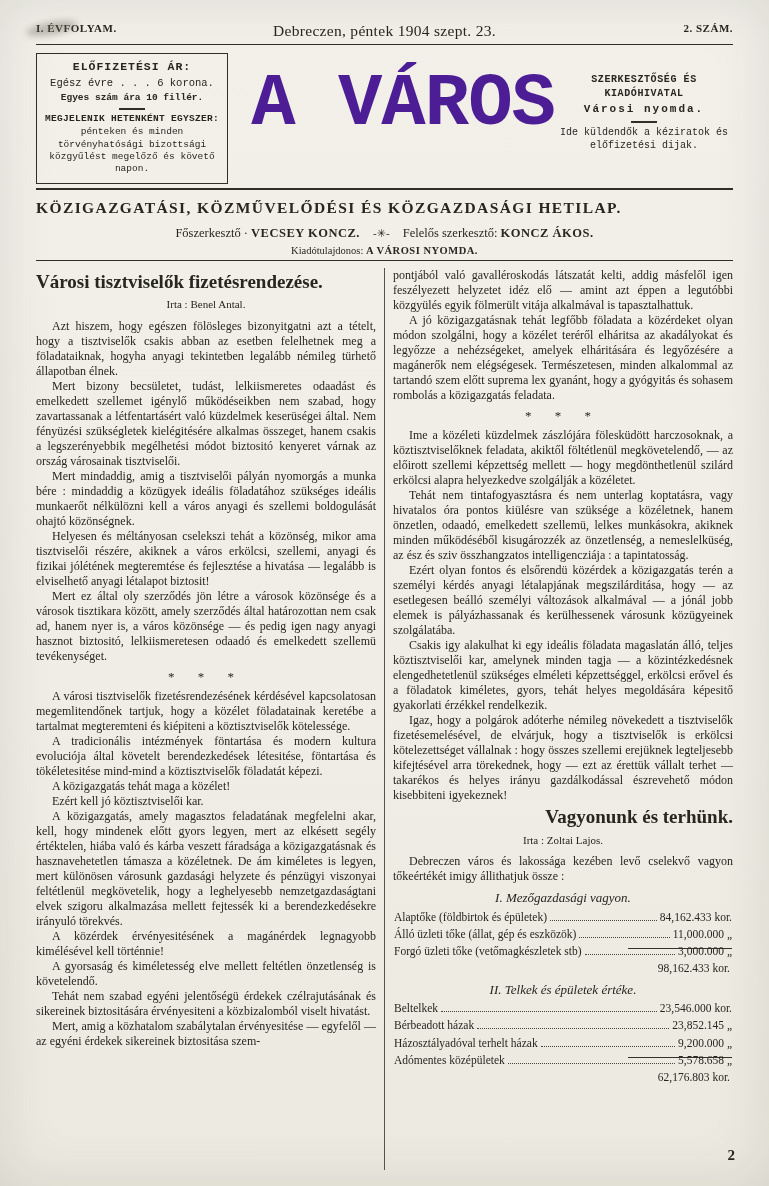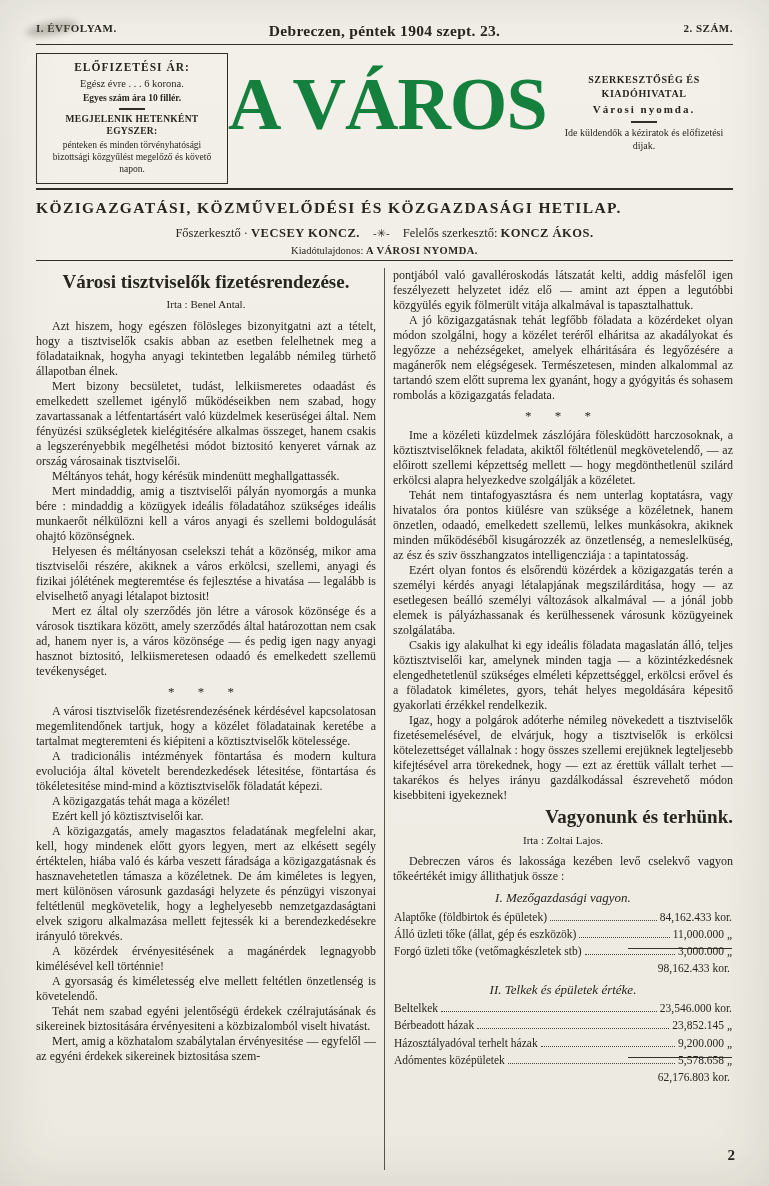--- a/index.html
+++ b/index.html
@@ -15,55 +15,55 @@
     box-shadow:inset 0 0 55px rgba(60,55,40,.12);
     padding:22px 36px 0 36px;
   }
   .smudge { position:absolute; top:22px; left:26px; width:52px; height:13px;
     background:#6b675c; opacity:.38; border-radius:50%; filter:blur(3px); transform:rotate(-10deg); }
 
   
   .topline { display:flex; align-items:flex-start; }
   .topline .side { flex:1; font-size:11px; font-weight:bold; letter-spacing:.5px; }
   .topline .side.right { text-align:right; }
-  .topline .center { font-size:15.5px; font-weight:bold; text-align:center; letter-spacing:.3px; }
+  .topline .center { font-size:15.5px; font-weight:normal; text-align:center; letter-spacing:.3px; }
   .rule { border-top:1px solid #2f2e27; margin-top:4px; }
   .rule.heavy { border-top:2px solid #2f2e27; }
 
   
-  .masthead { display:flex; margin-top:8px; }
+  .masthead { display:flex; margin-top:8px;font-family:Liberation Mono, monospace; }
   .sub-box { width:192px; border:1px solid #2f2e27; padding:6px 7px 7px; text-align:center; font-size:10px; line-height:1.3; }
   .sub-box .h1 { font-weight:bold; font-size:11.5px; letter-spacing:1px; }
   .sub-box .l1 { font-size:10.5px; margin-top:2px; }
   .sub-box .l2 { font-size:9.5px; font-weight:bold; margin-top:1px; }
   .sub-box .h2 { font-weight:bold; font-size:9.5px; margin-top:2px; letter-spacing:.3px; }
   .sub-box .l3 { font-size:9.5px; margin-top:1px; }
   .mini-rule { width:26px; border-top:2px solid #2f2e27; margin:4px auto 3px; }
-  .big-title { flex:1; text-align:left; font-size:74px; font-weight:bold; line-height:.95;
-    letter-spacing:-1px; padding-top:16px; color:#15803d; }
+  .big-title { flex:1; text-align:right; font-size:74px; font-weight:bold; line-height:.95;
+    letter-spacing:-1px; padding-top:16px; color:#4c1d95; }
   .office { width:178px; text-align:center; font-size:10px; line-height:1.35; padding-top:20px; }
   .office .h1 { font-weight:bold; font-size:10px; letter-spacing:.6px; }
   .office .name { font-weight:bold; font-size:11px; letter-spacing:2px; margin-top:2px; }
   .office .note { font-size:10px; margin-top:2px; }
 
   .subtitle { text-align:left; font-size:15.5px; font-weight:bold; letter-spacing:1.4px; margin-top:9px; }
   .editors { text-align:center; font-size:12.5px; margin-top:9px; }
   .editors .b { font-weight:bold; letter-spacing:.5px; }
   .editors .star { margin:0 10px; font-size:11px; }
   .publisher { text-align:center; font-size:10.5px; margin-top:4px; }
   .publisher .b { font-weight:bold; letter-spacing:.5px; }
 
   
   .columns { display:flex; margin-top:7px; height:902px; overflow:hidden; }
   .col { width:340px; font-size:12px; line-height:1.25; }
   .col-divider { width:1px; background:#56544a; margin:0 8px; }
   .col p { margin:0; text-indent:16px; text-align:justify; }
   .col p.noindent { text-indent:0; }
   .article-title { font-size:19px; font-weight:bold; text-align:right; margin:2px 0 5px; }
-  .article-title.left { text-align:center; }
+  .article-title.left { text-align:left; }
   .byline { font-size:11px; text-align:center; margin:0 0 7px; }
   .stars { text-align:center; font-size:13px; letter-spacing:10px; margin:5px 0 4px; }
   .section-head { font-style:italic; font-size:13px; text-align:center; margin:6px 0 2px; }
   .fin-table { font-size:11.5px; margin:2px 1px 2px; }
   .fin-row { display:flex; align-items:baseline; line-height:1.5; }
   .fin-row .dots { flex:1; border-bottom:1px dotted #45443a; margin:0 3px 3px; min-width:10px; }
   .fin-row .val { white-space:nowrap; }
   .fin-total { text-align:right; margin:1px 0 4px; }
   .fin-total span { border-top:1px solid #33322a; padding:13px 2px 0 30px; }
 
@@ -117,21 +117,20 @@
   </div>
 
   <div class="rule"></div>
 
   <div class="columns">
     <div class="col">
         <div class="article-title left">Városi tisztviselők fizetésrendezése.</div>
         <div class="byline">Irta : Benel Antal.</div>
         <p>Azt hiszem, hogy egészen fölösleges bizonyitgatni azt a tételt, hogy a tisztviselők csakis abban az esetben felelhetnek meg a föladataiknak, hogyha anyagi tekintetben legalább némileg türhető állapotban élnek.</p>
         <p>Mert bizony becsületet, tudást, lelkiismeretes odaadást és emelkedett szellemet igénylő működéseikben nem szabad, hogy zavartassanak a létfentartásért való küzdelmek keserüségei által. Nem fényüzési szükségletek kielégitésére alkalmas összeget, hanem csakis a legszerényebbik megélhetési módot biztositó kenyeret várnak az ország városainak tisztviselői.</p>
-        <p>Méltányos tehát, hogy kérésük mindenütt meghallgattassék.</p>
         <p>Mert mindaddig, amig a tisztviselői pályán nyomorgás a munka bére : mindaddig a közügyek ideális föladatához szükséges ideális munkaerőt nélkülözni kell a város anyagi és szellemi boldogulását ohajtó közönségnek.</p>
         <p>Helyesen és méltányosan cselekszi tehát a közönség, mikor ama tisztviselői részére, akiknek a város erkölcsi, szellemi, anyagi és fizikai jólétének megteremtése és fejlesztése a hivatása — legalább is elviselhető anyagi létalapot biztosit!</p>
         <p>Mert ez által oly szerződés jön létre a városok közönsége és a városok tisztikara között, amely szerződés által határozottan nem csak ad, hanem nyer is, a város közönsége — és pedig igen nagy anyagi hasznot biztositó, lelkiismeretesen odaadó és emelkedett szellemü tevékenységet.</p>
         <div class="stars">* * *</div>
         <p>A városi tisztviselők fizetésrendezésének kérdésével kapcsolatosan megemlitendőnek tartjuk, hogy a közélet föladatainak keretébe a tartalmat megteremteni és kiépiteni a köztisztviselők kötelessége.</p>
         <p>A tradicionális intézmények föntartása és modern kultura evoluciója által követelt berendezkedések létesitése, föntartása és tökéletesitése mind-mind a köztisztviselők föladatát képezi.</p>
         <p>A közigazgatás tehát maga a közélet!</p>
         <p>Ezért kell jó köztisztviselői kar.</p>
         <p>A közigazgatás, amely magasztos feladatának megfelelni akar, kell, hogy mindenek előtt gyors legyen, mert az elkésett segély értéktelen, hiába való és kárba veszett fáradsága a közigazgatásnak és hasznavehetetlen támasza a közéletnek. De ám kiméletes is legyen, mert különösen városunk gazdasági helyzete és pénzügyi viszonyai feltétlenül megkövetelik, hogy a leghelyesebb nemzetgazdaságtani elvek szigoru alkalmazása mellett fejtessék ki a berendezkedésekre irányuló törekvés.</p>
         <p>A közérdek érvényesitésének a magánérdek legnagyobb kimélésével kell történnie!</p>

